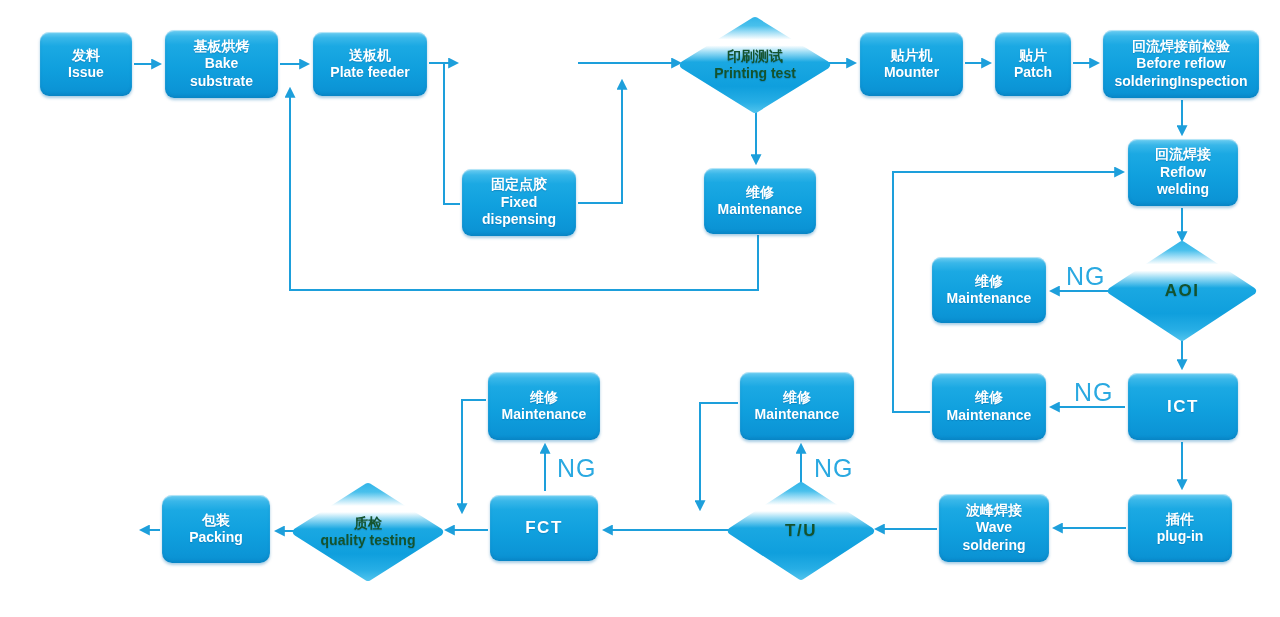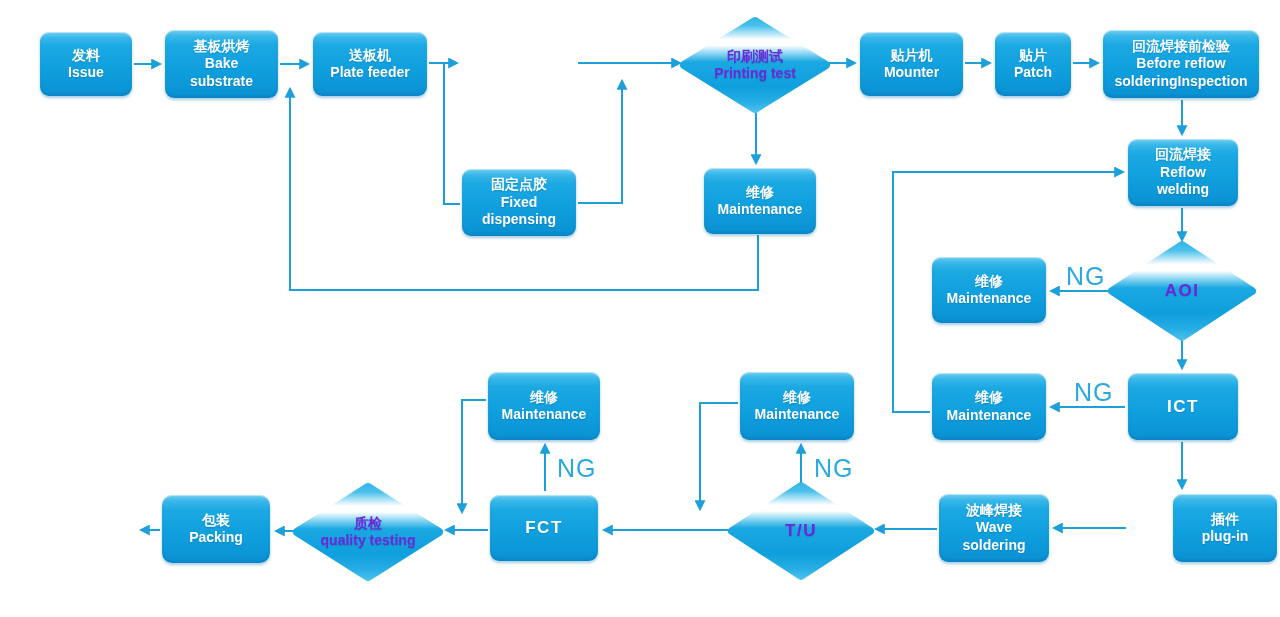--- a/index.html
+++ b/index.html
@@ -15,21 +15,21 @@
     text-align:center;color:#fff;font-weight:bold;font-size:14px;line-height:1.24;
     border-radius:9px;
     background:linear-gradient(180deg,#6fcef2 0%,#39b7e9 9%,#1ba9e3 22%,#10a0de 55%,#0c96d7 85%,#0a90d1 100%);
     box-shadow:0 2px 3px rgba(0,110,175,.35), inset 0 1px 1px rgba(255,255,255,.55), inset 0 -2px 3px rgba(0,80,140,.18);
     text-shadow:0 1px 1px rgba(0,70,130,.28);
   }
   .node.big{font-size:17px;letter-spacing:1.5px;}
   .diamond-wrap{position:absolute;z-index:2;}
   .diamond-label{
     position:absolute;z-index:3;display:flex;flex-direction:column;align-items:center;justify-content:center;
-    text-align:center;color:#6d28d9;font-weight:bold;font-size:14px;line-height:1.24;
+    text-align:center;color:#14532d;font-weight:bold;font-size:14px;line-height:1.24;
     text-shadow:0 1px 1px rgba(0,70,130,.28);pointer-events:none;
   }
   .diamond-label.big{font-size:17px;letter-spacing:1.5px;}
   .ng-label{
     font-size:25px;letter-spacing:1px;font-weight:400;
   }
 </style>
 </head>
 <body>
 
@@ -219,17 +219,17 @@
       <path d="M 5,50 L 74,5 L 143,50 L 74,95 Z" fill="url(#dg-tu)" stroke="url(#dg-tu)" stroke-width="8" stroke-linejoin="round"></path>
     </svg>
     <div class="diamond-label big" style="left: 732px; top: 486px; width: 138px; height: 90px;">
       <span>T/U</span>
     </div>
     <div class="node" style="left: 939px; top: 494px; width: 110px; height: 68px;">
       <span>波峰焊接</span>
       <span>Wave</span>
       <span>soldering</span>
     </div>
-    <div class="node" style="left: 1128px; top: 494px; width: 104px; height: 68px; margin-left: 45px;">
+    <div class="node" style="left: 1128px; top: 494px; width: 104px; height: 68px;">
       <span>插件</span>
       <span>plug-in</span>
     </div>
   </div>
 
 </body></html>

